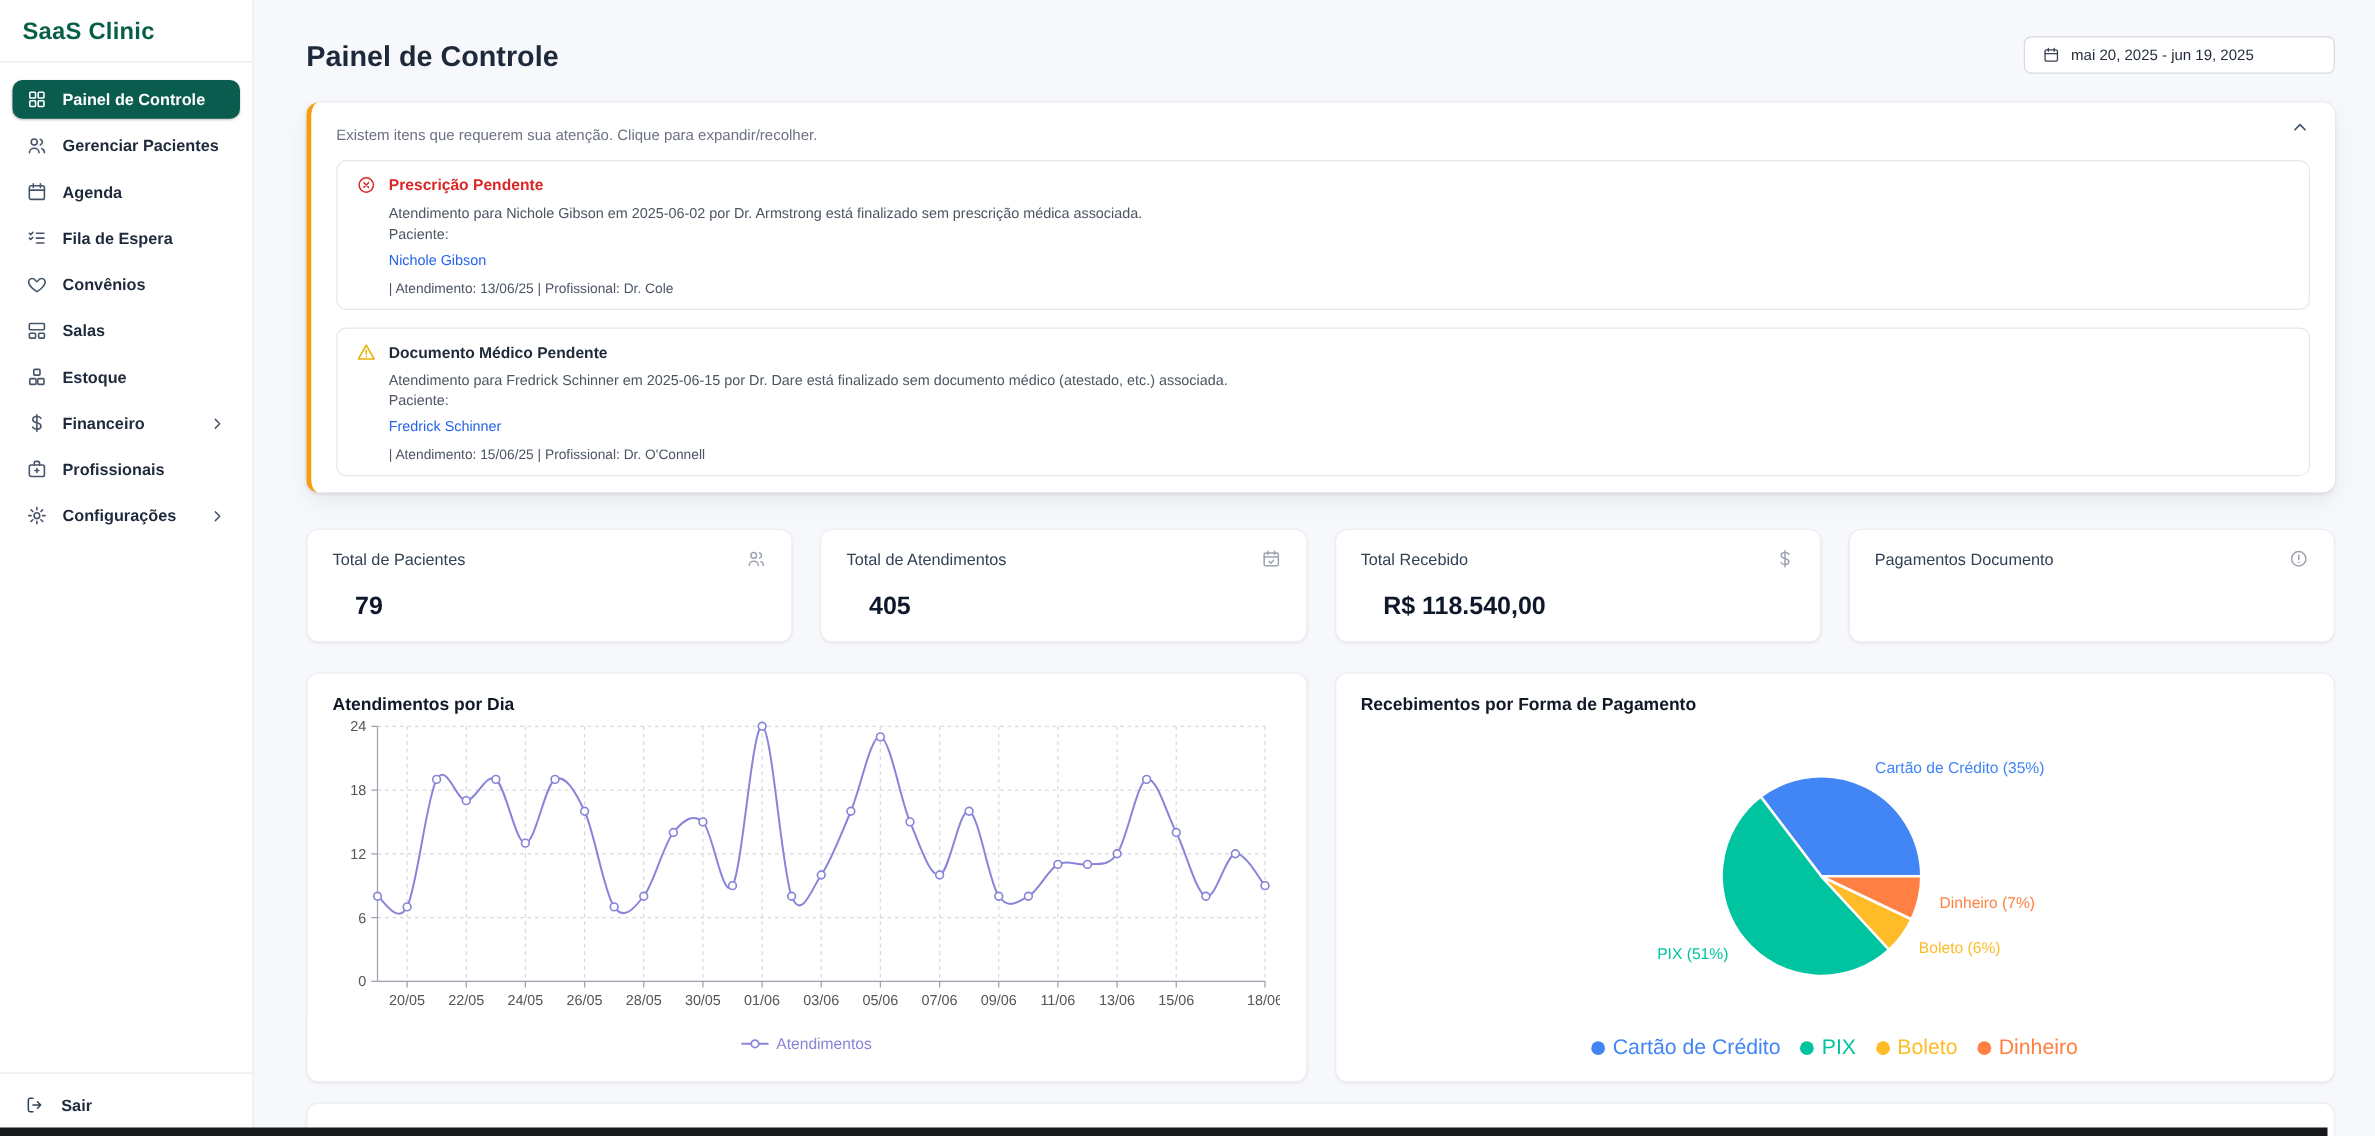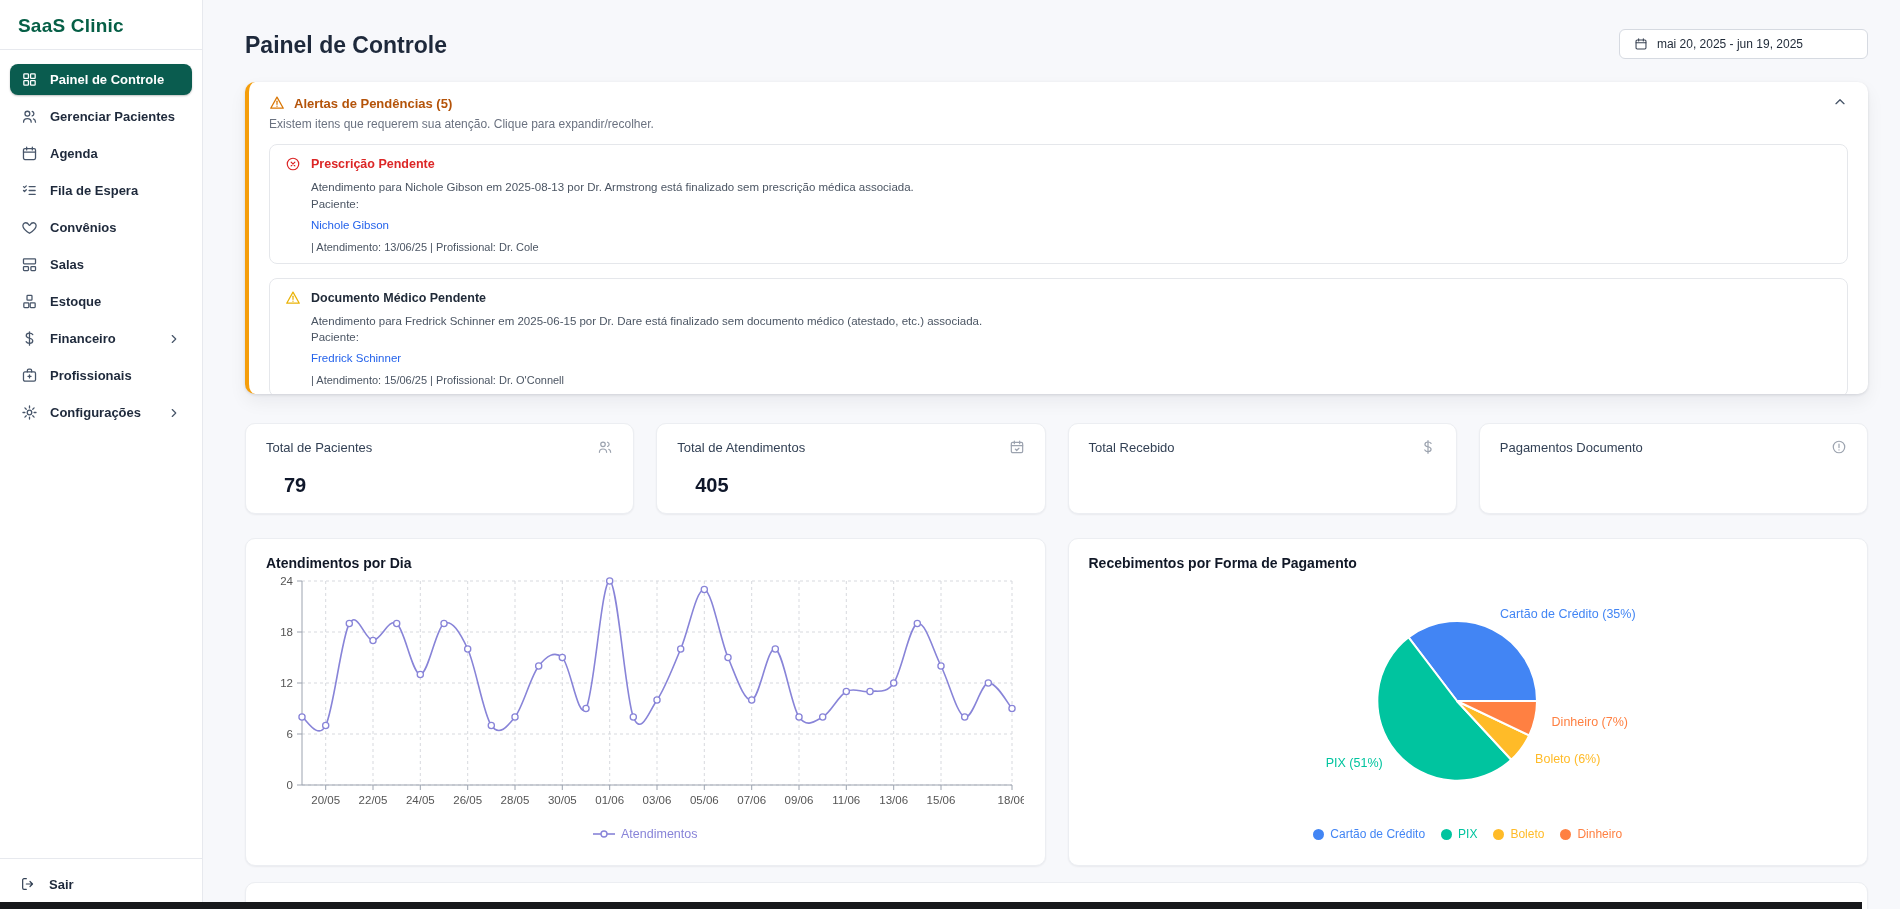--- a/index.html
+++ b/index.html
@@ -62,21 +62,21 @@
   .stat-label { font-size:13px; font-weight:500; color:#334155; }
   .stat-top .ic { width:16px; height:16px; color:#9ca3af; display:flex; }
   .stat-top .ic svg { width:16px; height:16px; }
   .stat-value { font-size:20px; font-weight:bold; color:#0f172a; margin-top:19px;margin-left:18px; }
 
   
   .charts-grid { display:grid; grid-template-columns:1fr 1fr; gap:22px; margin-top:24px; }
   .chart-card { background:#fff; border:1px solid #eceef2; border-radius:10px; box-shadow:0 1px 2px rgba(15,23,42,.06); padding:16px 20px; height:328px; overflow:hidden; }
   .chart-title { font-size:14px; font-weight:bold; color:#111827; }
   .line-legend { display:flex; justify-content:center; align-items:center; gap:6px; margin-top:2px; color:#8884d8; font-size:12.5px; }
-  .pie-legend { display:flex; justify-content:center; align-items:flex-start; gap:16px; margin-top:0px; font-size:12px; }
+  .pie-legend { display:flex; justify-content:center; align-items:flex-start; gap:16px; margin-top:0px; font-size:17px; }
   .pie-legend .pl-item { display:flex; align-items:center; gap:6px; }
   .pie-legend .pl-dot { width:11px; height:11px; border-radius:50%; }
 
   
   .bottom-card { background:#fff; border:1px solid #eceef2; border-radius:10px 10px 0 0; box-shadow:0 1px 2px rgba(15,23,42,.06); margin-top:16px; padding:18px 20px; height:60px; }
 
   .black-bar { position:fixed; left:0; bottom:0; width:1862px; height:7px; background:#17181b; z-index:20; }
 
   svg text { font-family:"Liberation Sans", sans-serif; }
 </style>
@@ -215,49 +215,39 @@
             <rect x="3.5" y="5" width="17" height="15.5" rx="2"></rect>
             <path d="M8 3v4M16 3v4M3.5 10h17"></path>
           </svg>
         </span>
       <span>mai 20, 2025 - jun 19, 2025</span>
     </div>
   </div>
 
   <section class="alerts-card">
     <div class="alerts-header">
-      <div class="alerts-title-row">
-        <span class="ic">
-            <svg viewBox="0 0 24 24" fill="none" stroke="currentColor" stroke-width="1.9" stroke-linecap="round" stroke-linejoin="round">
-              <path d="M12 3.2L2.6 19.8h18.8L12 3.2z"></path>
-              <path d="M12 9.3v4.6"></path>
-              <path d="M12 16.8v.2"></path>
-            </svg>
-          </span>
-        <span class="alerts-title">Alertas de Pendências (5)</span>
-      </div>
       <div class="alerts-subtitle">Existem itens que requerem sua atenção. Clique para expandir/recolher.</div>
     </div>
     <span class="alerts-collapse">
         <svg viewBox="0 0 24 24" fill="none" stroke="currentColor" stroke-width="2" stroke-linecap="round" stroke-linejoin="round">
           <path d="M6 14.5l6-6 6 6"></path>
         </svg>
       </span>
     <div class="alerts-list" id="alerts-list">
         <div class="alert-item error">
           <div class="alert-item-title-row">
             <span class="ic">
               <svg viewBox="0 0 24 24" fill="none" stroke="currentColor" stroke-width="1.8" stroke-linecap="round" stroke-linejoin="round">
                 <circle cx="12" cy="12" r="8.6"></circle>
                 <path d="M9.2 9.2l5.6 5.6M14.8 9.2l-5.6 5.6"></path>
               </svg>
             </span>
             <span class="alert-item-title">Prescrição Pendente</span>
           </div>
-          <div class="alert-body"><div class="alert-desc">Atendimento para Nichole Gibson em 2025-08-13 por Dr. Armstrong está finalizado sem prescrição médica associada.</div><div class="alert-patient-label">Paciente:</div><a class="alert-link">Nichole Gibson</a><div class="alert-meta">| Atendimento: 13/06/25 | Profissional: Dr. Cole</div></div>
+          <div class="alert-body"><div class="alert-desc">Atendimento para Nichole Gibson em 2025-06-02 por Dr. Armstrong está finalizado sem prescrição médica associada.</div><div class="alert-patient-label">Paciente:</div><a class="alert-link">Nichole Gibson</a><div class="alert-meta">| Atendimento: 13/06/25 | Profissional: Dr. Cole</div></div>
         </div>
         <div class="alert-item warning">
           <div class="alert-item-title-row">
             <span class="ic">
               <svg viewBox="0 0 24 24" fill="none" stroke="currentColor" stroke-width="1.9" stroke-linecap="round" stroke-linejoin="round">
                 <path d="M12 3.2L2.6 19.8h18.8L12 3.2z"></path>
                 <path d="M12 9.3v4.6"></path>
                 <path d="M12 16.8v.2"></path>
               </svg>
             </span>
@@ -299,20 +289,21 @@
       <div class="stat-card">
         <div class="stat-top">
           <span class="stat-label">Total Recebido</span>
           <span class="ic">
             <svg viewBox="0 0 24 24" fill="none" stroke="currentColor" stroke-width="1.8" stroke-linecap="round" stroke-linejoin="round">
               <path d="M12 2.5v19"></path>
               <path d="M16.6 6.6c-.8-1.3-2.5-2.1-4.6-2.1-2.6 0-4.6 1.4-4.6 3.6 0 4.6 9.2 2.5 9.2 7.1 0 2.2-2 3.6-4.6 3.6-2.2 0-4-.9-4.8-2.3"></path>
             </svg>
           </span>
         </div>
+        <div class="stat-value">R$ 118.540,00</div>
       </div>
       <div class="stat-card">
         <div class="stat-top">
           <span class="stat-label">Pagamentos Documento</span>
           <span class="ic">
             <svg viewBox="0 0 24 24" fill="none" stroke="currentColor" stroke-width="1.8" stroke-linecap="round" stroke-linejoin="round">
               <circle cx="12" cy="12" r="8.6"></circle>
               <path d="M12 7.6v5.2"></path>
               <path d="M12 16.2v.2"></path>
             </svg>

